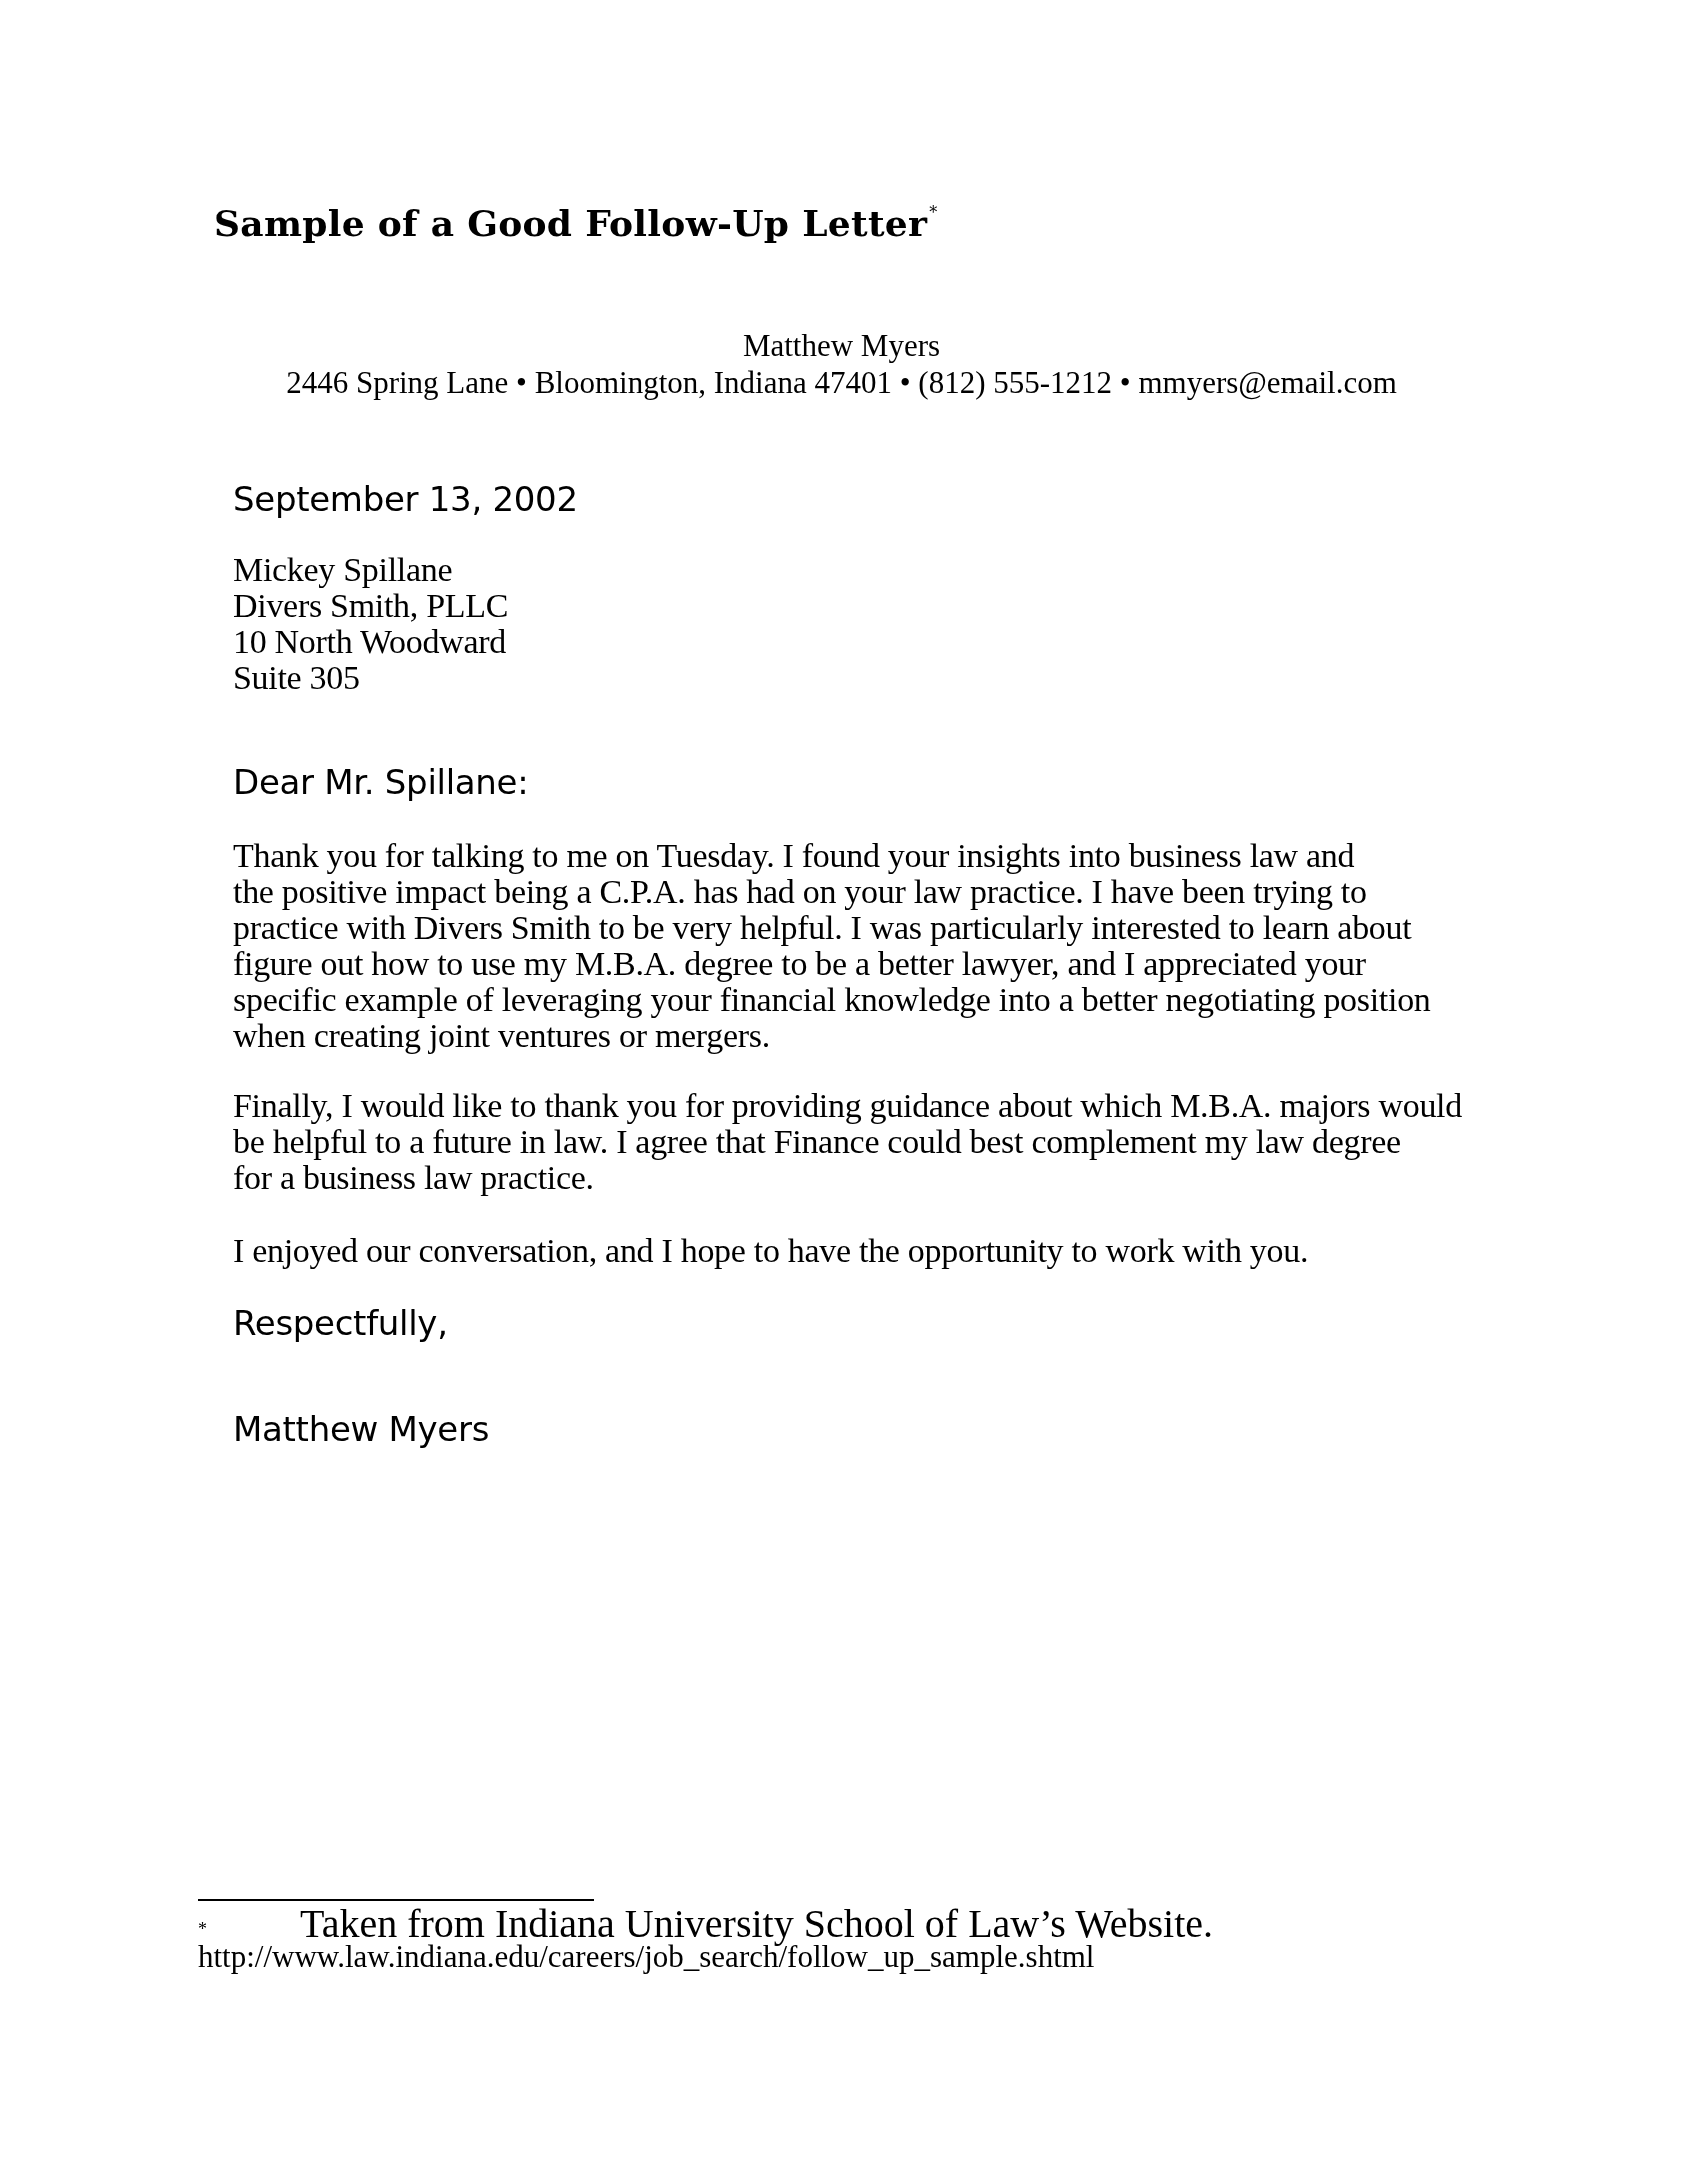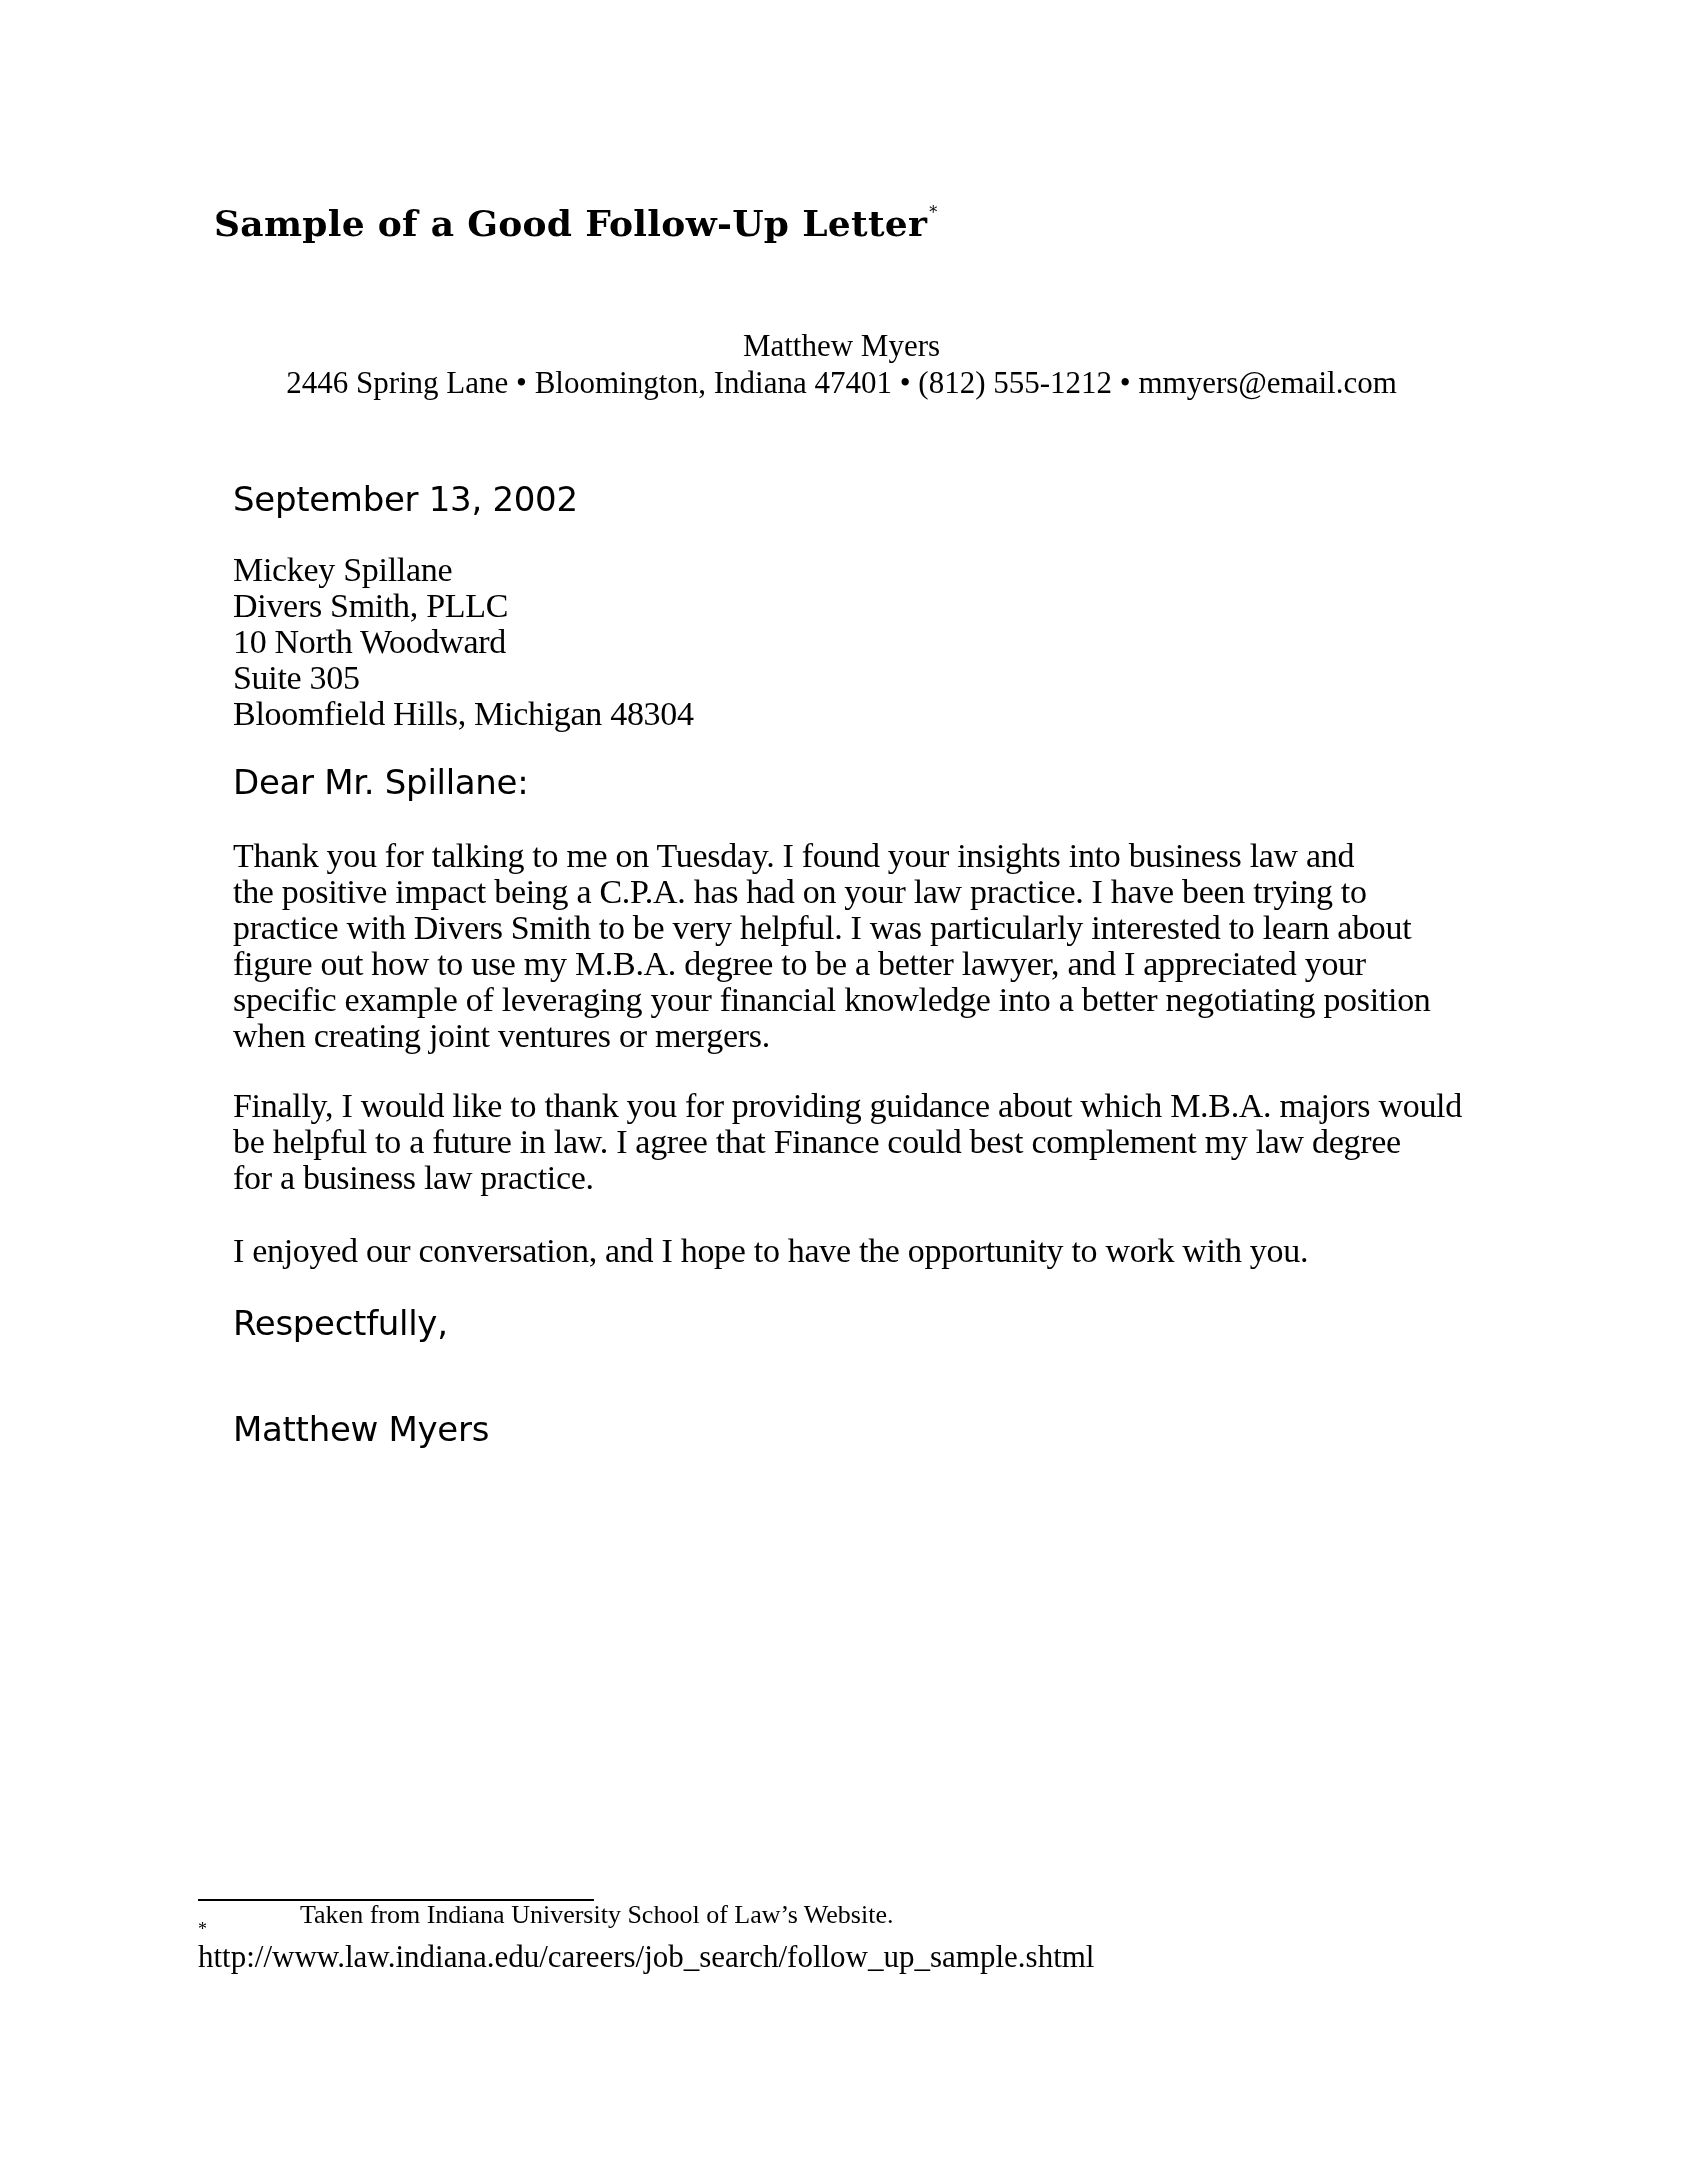--- a/index.html
+++ b/index.html
@@ -38,21 +38,21 @@
     .footnote-rule {
       position: absolute; left: 198px; top: 1887px; width: 396px; height: 0;
       border-top: 2px solid #000;
     }
     .footnote-mark {
       position: absolute; left: 198px; top: 1907px;
       font-family: "Liberation Serif", serif; font-size: 18px;
     }
     .footnote-text {
       position: absolute; left: 300px; top: 1888px;
-      font-family: "Liberation Serif", serif; font-size: 26px; white-space: nowrap;
+      font-family: "Liberation Serif", serif; font-size: 40px; white-space: nowrap;
     }
     .footnote-url {
       position: absolute; left: 198px; top: 1927px;
       font-family: "Liberation Serif", serif; font-size: 31px; white-space: nowrap;
     }
   </style>
 </head>
 <body>
 
 <div class="page">
@@ -62,21 +62,20 @@
   <div class="letterhead lh-name">Matthew Myers</div>
   <div class="letterhead lh-address">2446 Spring Lane • Bloomington, Indiana 47401 • (812) 555-1212 • mmyers@email.com</div>
 
   <div class="body-text date">September 13, 2002</div>
 
   <div class="body-text recipient">
     <span class="line">Mickey Spillane</span>
     <span class="line">Divers Smith, PLLC</span>
     <span class="line">10 North Woodward</span>
     <span class="line">Suite 305</span>
-    <span class="line">Bloomfield Hills, Michigan 48304</span>
   </div>
 
   <div class="body-text salutation">Dear Mr. Spillane:</div>
 
   <div class="body-text para1">
     <span class="line">Thank you for talking to me on Tuesday. I found your insights into business law and</span>
     <span class="line">the positive impact being a C.P.A. has had on your law practice. I have been trying to</span>
     <span class="line">practice with Divers Smith to be very helpful. I was particularly interested to learn about</span>
     <span class="line">figure out how to use my M.B.A. degree to be a better lawyer, and I appreciated your</span>
     <span class="line">specific example of leveraging your financial knowledge into a better negotiating position</span>

